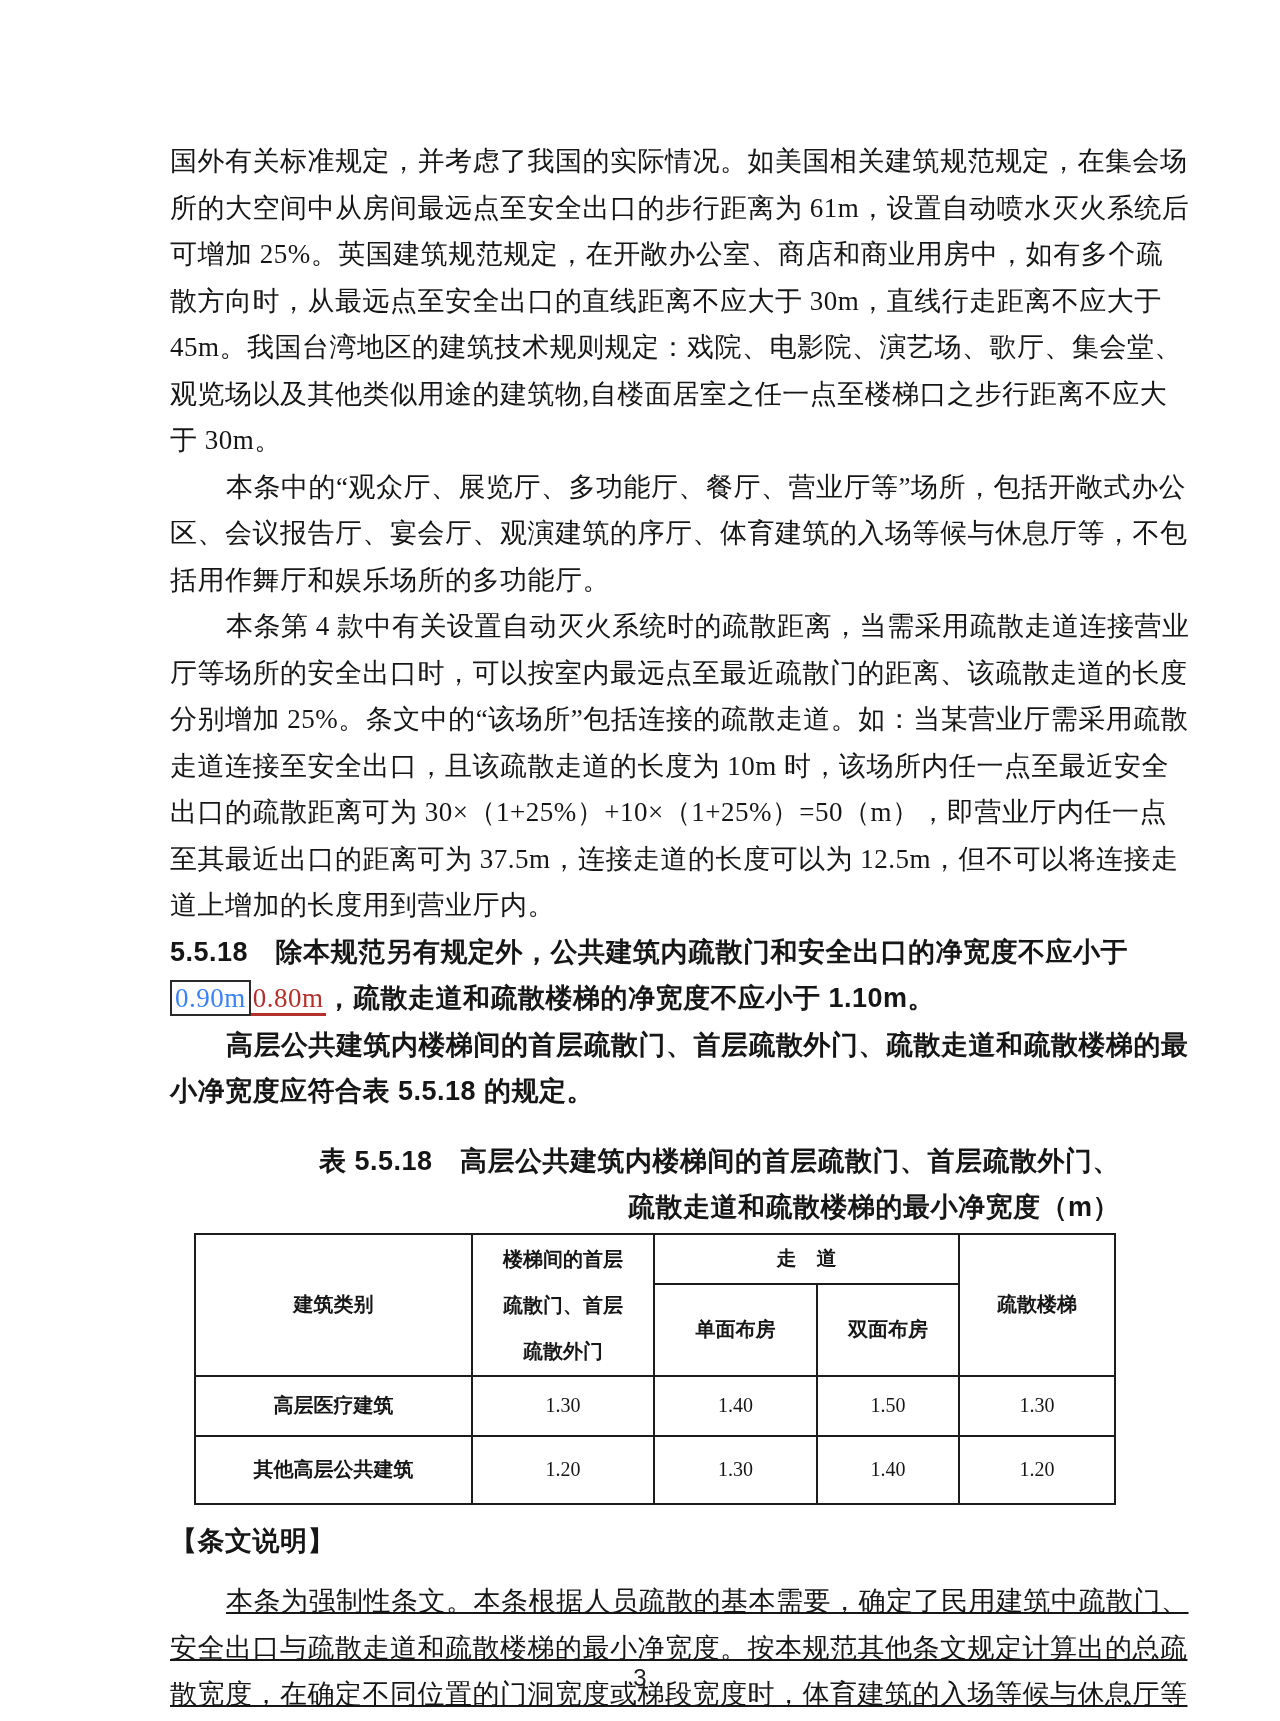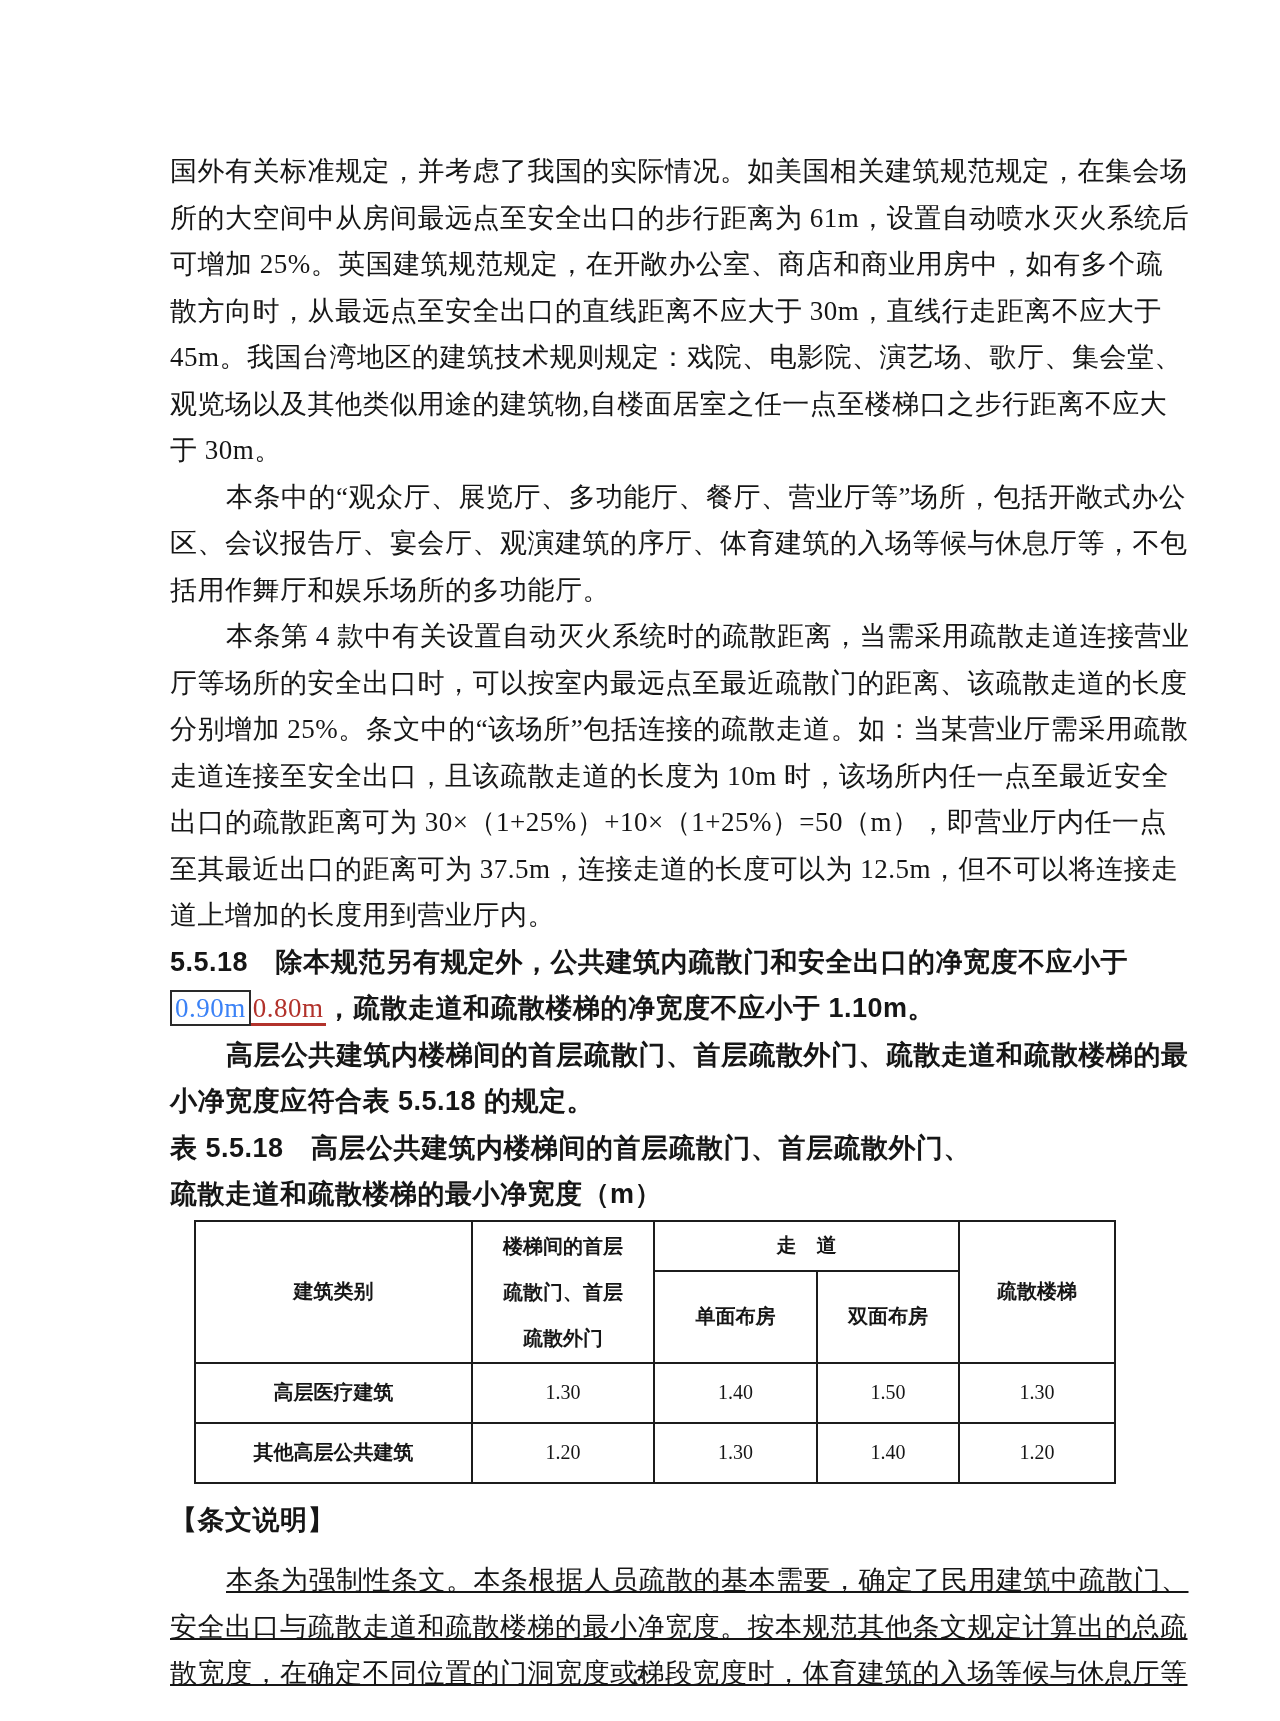--- a/index.html
+++ b/index.html
@@ -6,33 +6,33 @@
   body{
     width:1280px;height:1721px;
     background:#ffffff;
     position:relative;
     font-family:"Liberation Serif","DejaVu Serif",serif;
     color:#161616;
     overflow:hidden;
   }
   .content{
     position:absolute;
-    left:170px;top:148px;
+    left:170px;top:138px;
     width:950px;
   }
   .line{
     font-size:27px;
     line-height:46.5px;
     white-space:nowrap;
     letter-spacing:0.5px;
   }
   .song{font-family:"Liberation Serif","DejaVu Serif",serif;font-weight:400;}
   .hei{font-family:"Liberation Sans","DejaVu Sans",sans-serif;font-weight:700;}
   .indent{padding-left:56px;}
-  .caption-block{text-align:left;}
+  .caption-block{margin-top:23px;text-align:right;}
   .caption-block .line{white-space:nowrap;}
   .boxed-red{
     font-family:"Liberation Serif","DejaVu Serif",serif;
     font-weight:400;
     border:2px solid #2a2a2a;
     padding:1px 3px;
   }
   .inserted-red{
     font-family:"Liberation Serif","DejaVu Serif",serif;
     font-weight:400;
@@ -138,21 +138,21 @@
         <td class="cell-hei">单面布房</td>
         <td class="cell-hei">双面布房</td>
       </tr>
       <tr style="height:60px;">
         <td class="cell-hei">高层医疗建筑</td>
         <td class="cell-num">1.30</td>
         <td class="cell-num">1.40</td>
         <td class="cell-num">1.50</td>
         <td class="cell-num">1.30</td>
       </tr>
-      <tr style="height:60px;">
+      <tr style="height:68px;">
         <td class="cell-hei">其他高层公共建筑</td>
         <td class="cell-num">1.20</td>
         <td class="cell-num">1.30</td>
         <td class="cell-num">1.40</td>
         <td class="cell-num">1.20</td>
       </tr>
     </tbody>
   </table>
 
   <div class="line hei note-header">【条文说明】</div>

